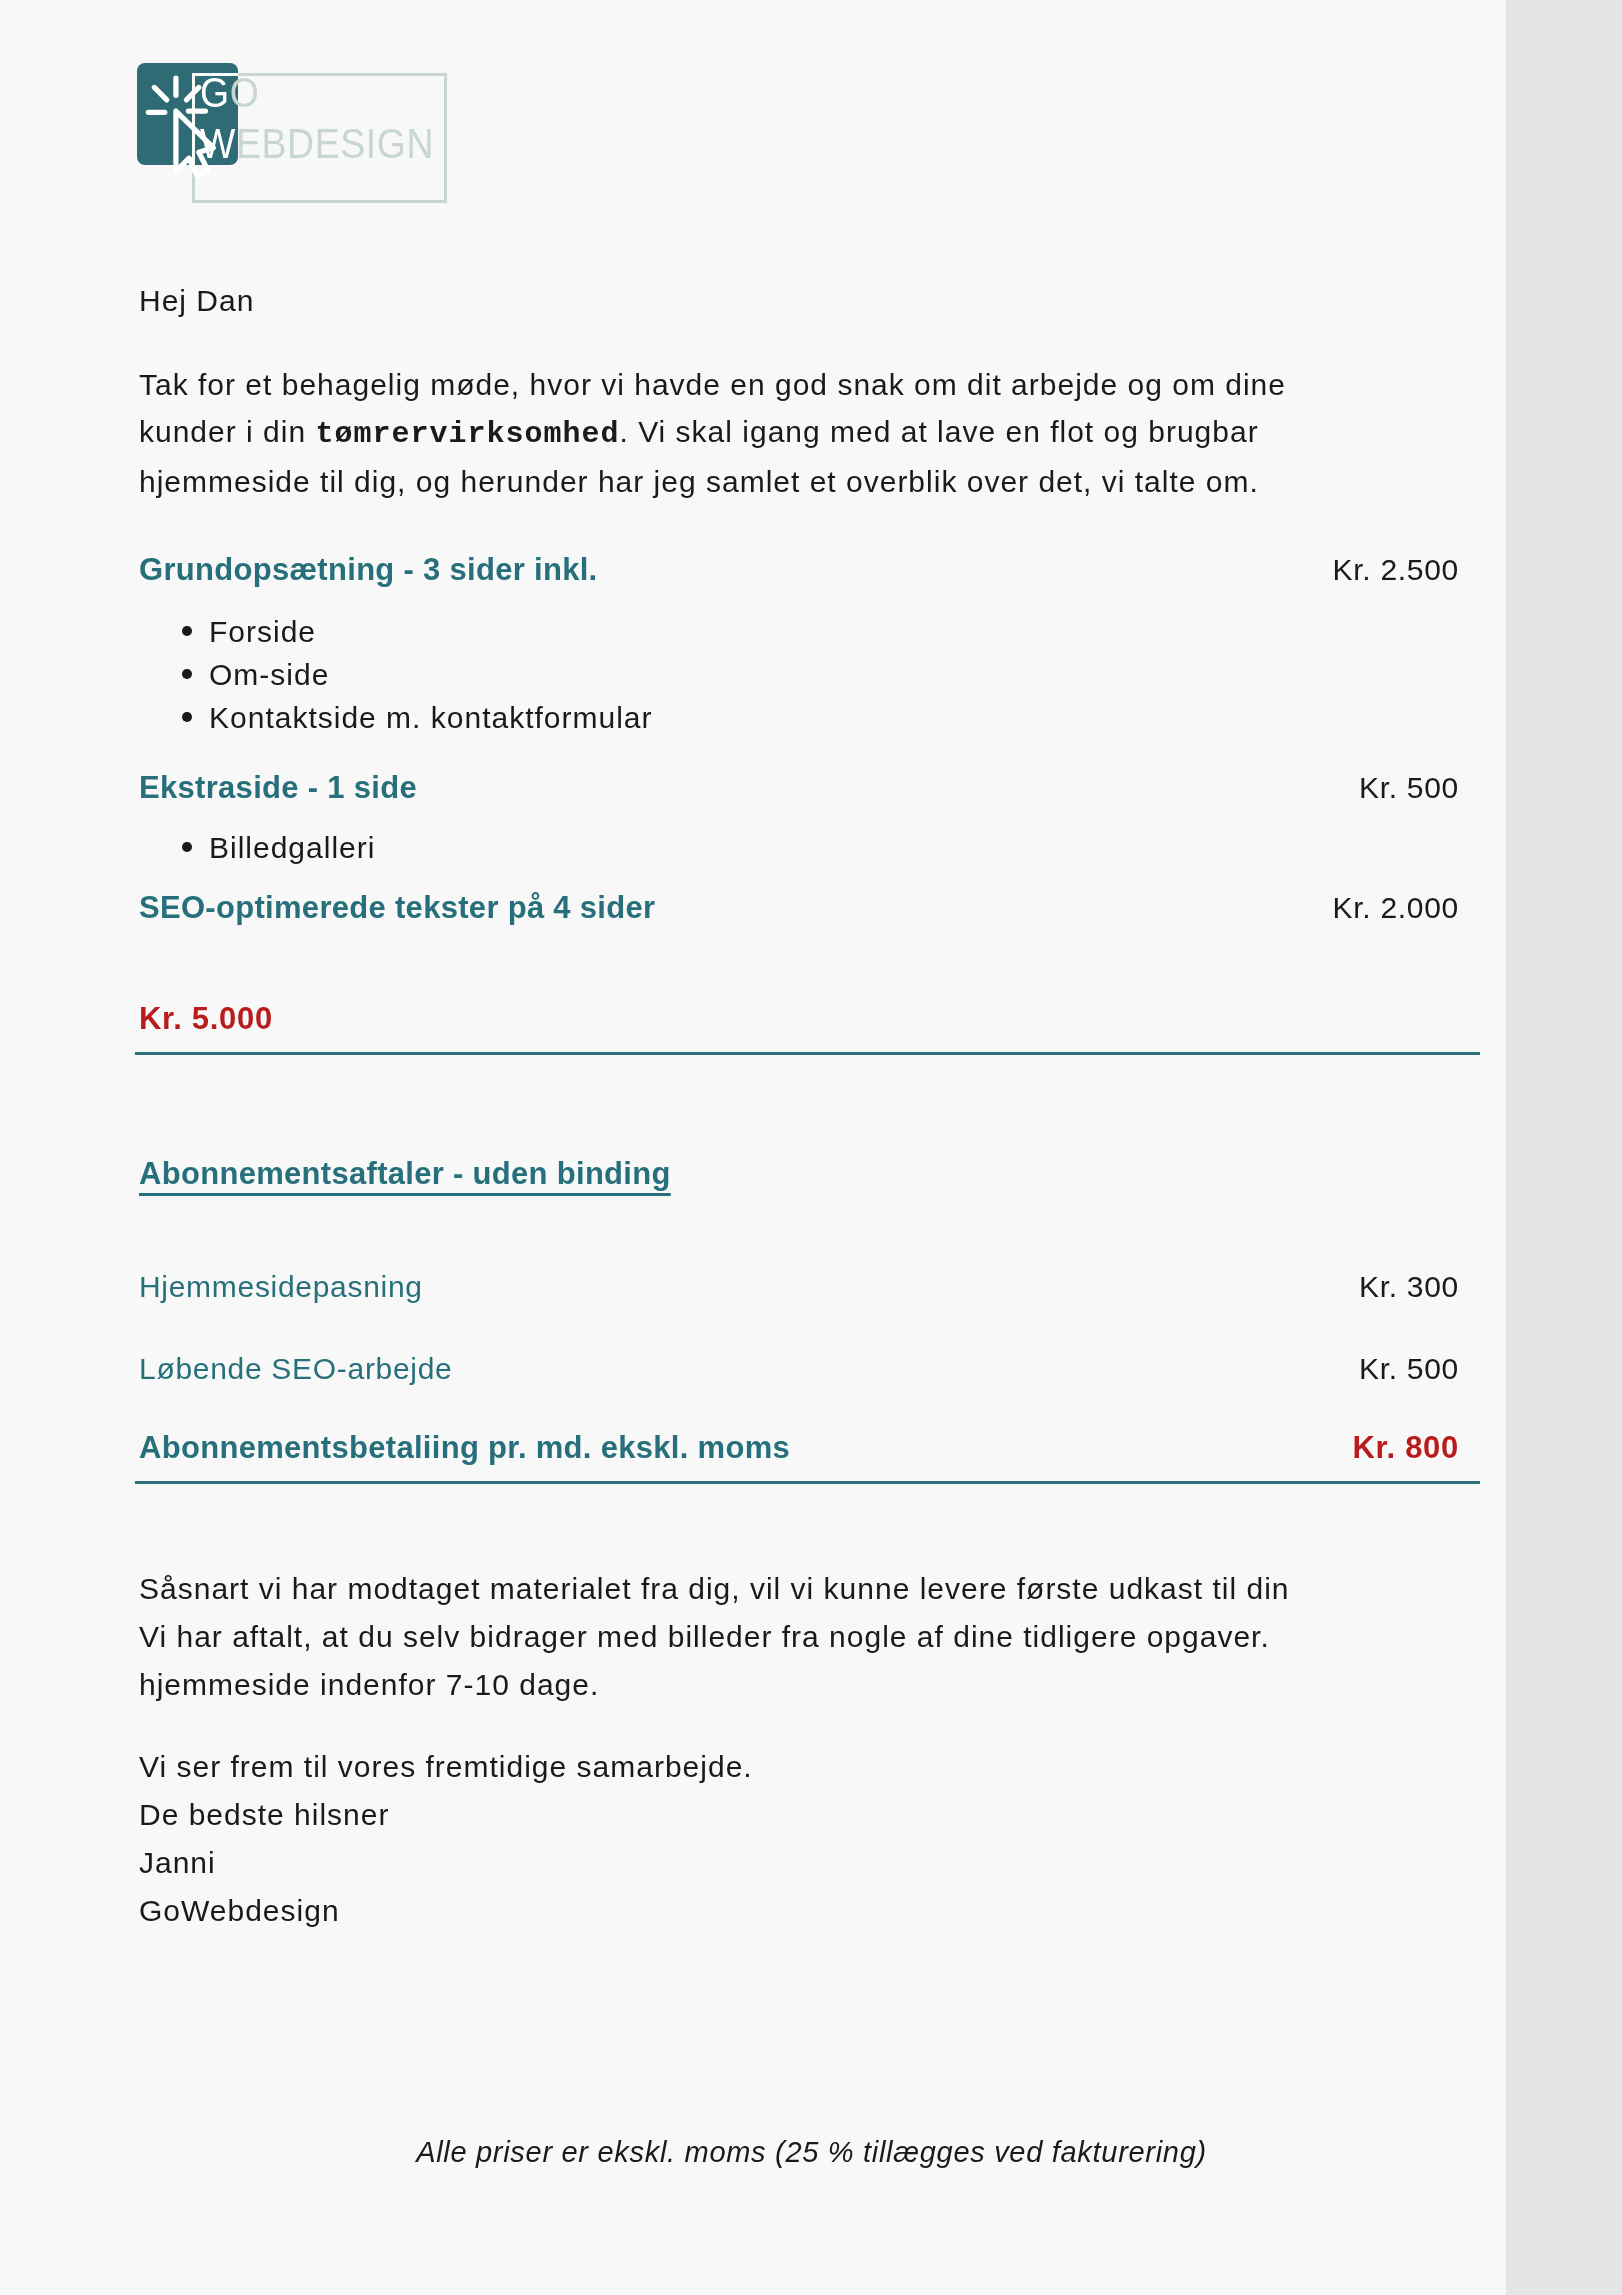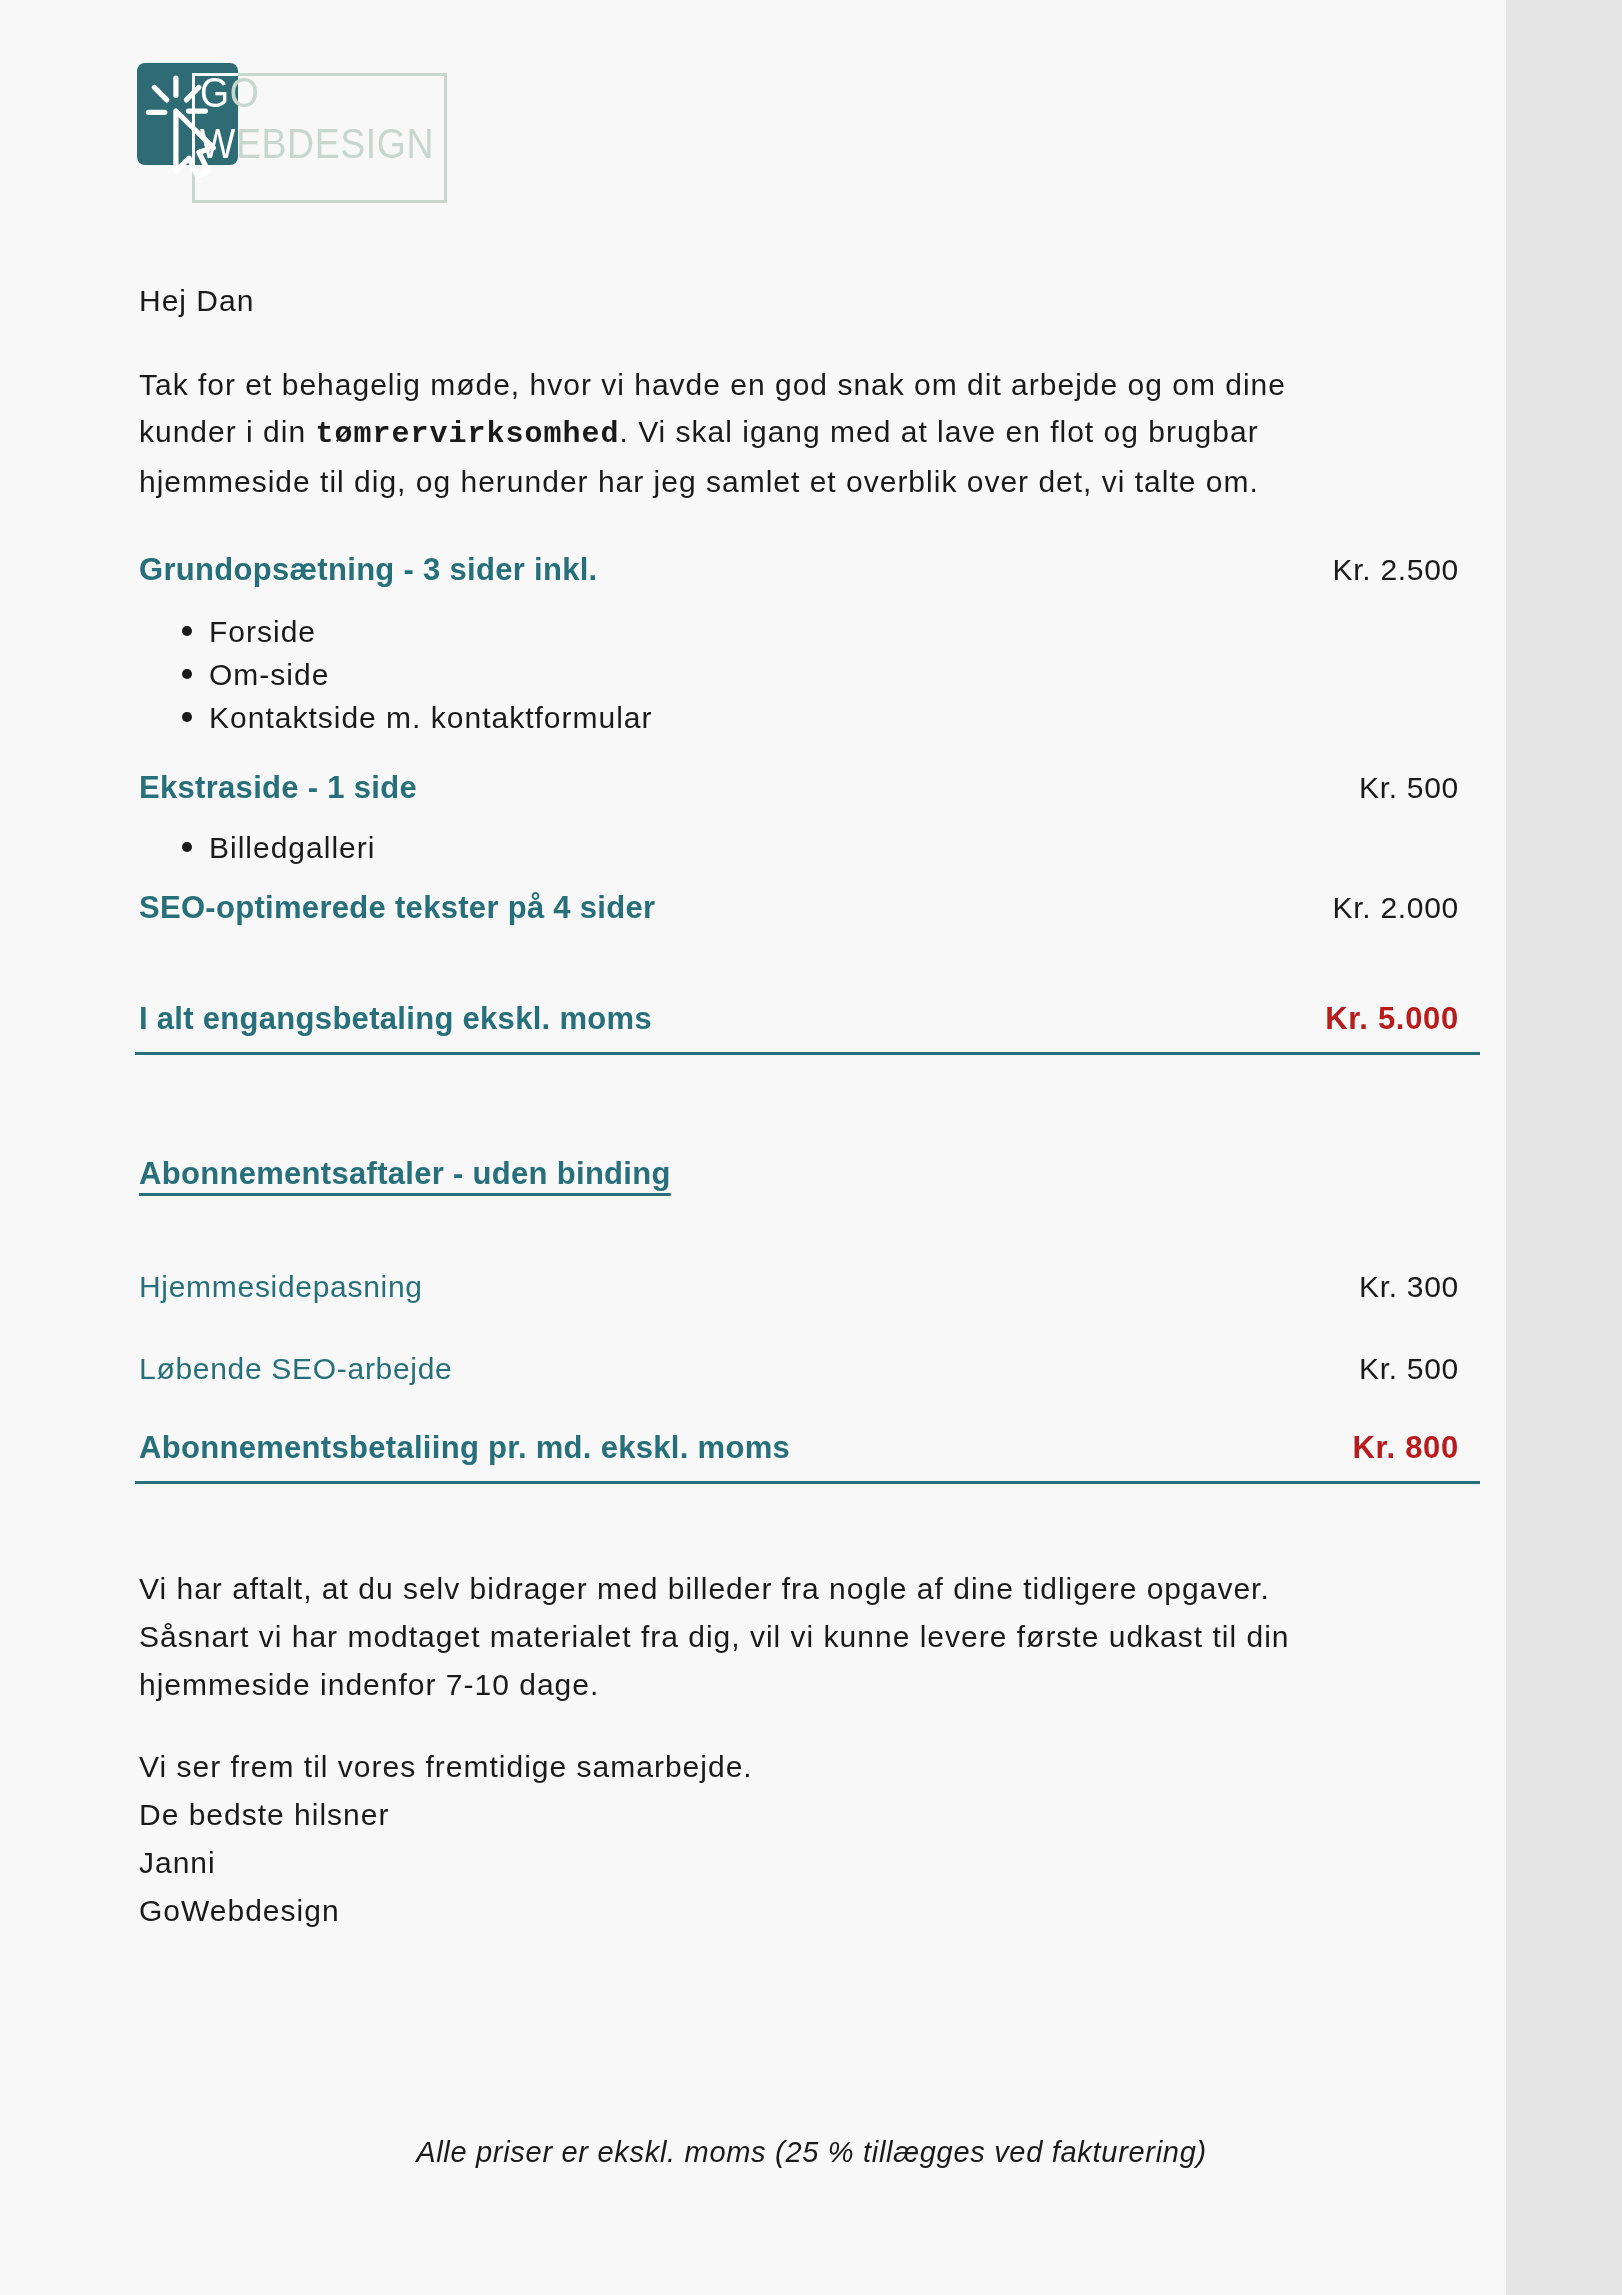--- a/index.html
+++ b/index.html
@@ -116,21 +116,20 @@
   <ul class="bullets" style="top:810px">
     <li>Billedgalleri</li>
   </ul>
 
   <div class="row" style="top:888px">
     <span class="h">SEO-optimerede tekster på 4 sider</span>
     <span class="price">Kr. 2.000</span>
   </div>
 
   <div class="row total" style="top:999px">
-    <span class="h">I alt engangsbetaling ekskl. moms</span>
     <span class="price">Kr. 5.000</span>
   </div>
   <div class="hr" style="top:1052px"></div>
 
   <div class="subhead" style="top:1154px">Abonnementsaftaler - uden binding</div>
 
   <div class="row" style="top:1267px">
     <span class="sublabel">Hjemmesidepasning</span>
     <span class="price">Kr. 300</span>
   </div>
@@ -138,22 +137,22 @@
     <span class="sublabel">Løbende SEO-arbejde</span>
     <span class="price">Kr. 500</span>
   </div>
   <div class="row total" style="top:1428px">
     <span class="h">Abonnementsbetaliing pr. md. ekskl. moms</span>
     <span class="price">Kr. 800</span>
   </div>
   <div class="hr" style="top:1481px"></div>
 
   <div class="tblock para2" style="top:1565px">
+    <div>Såsnart vi har modtaget materialet fra dig, vil vi kunne levere første udkast til din</div>
     <div>Vi har aftalt, at du selv bidrager med billeder fra nogle af dine tidligere opgaver.</div>
-    <div>Såsnart vi har modtaget materialet fra dig, vil vi kunne levere første udkast til din</div>
     <div>hjemmeside indenfor 7-10 dage.</div>
   </div>
 
   <div class="tblock sig" style="top:1743px">
     <div>Vi ser frem til vores fremtidige samarbejde.</div>
     <div>De bedste hilsner</div>
     <div>Janni</div>
     <div>GoWebdesign</div>
   </div>
 

